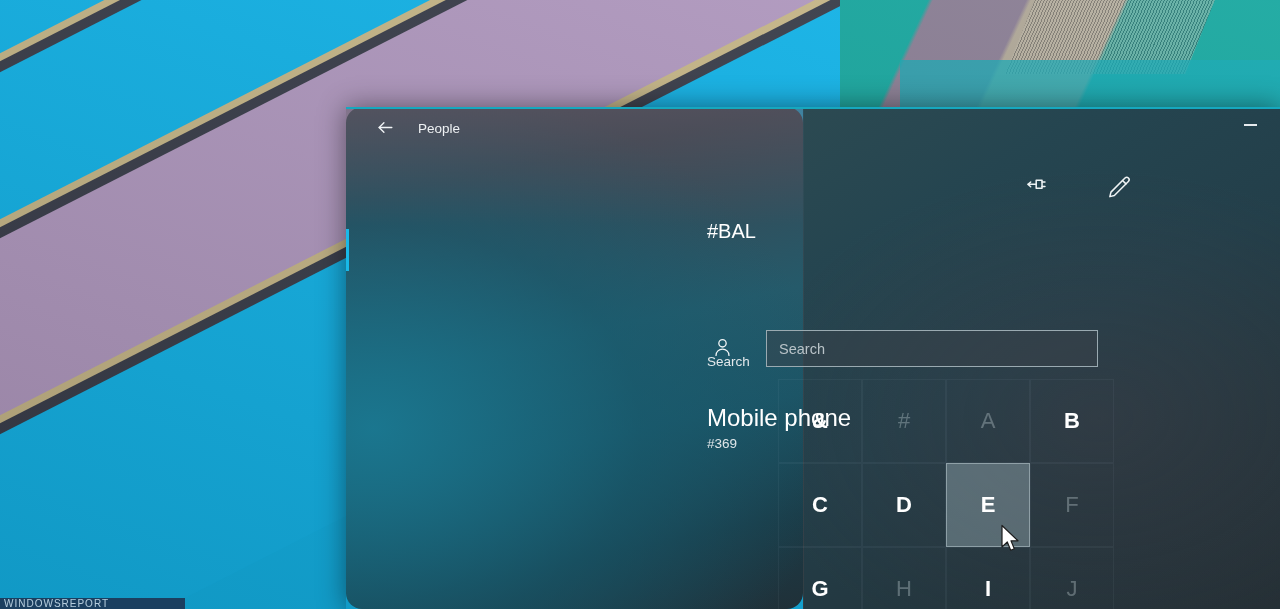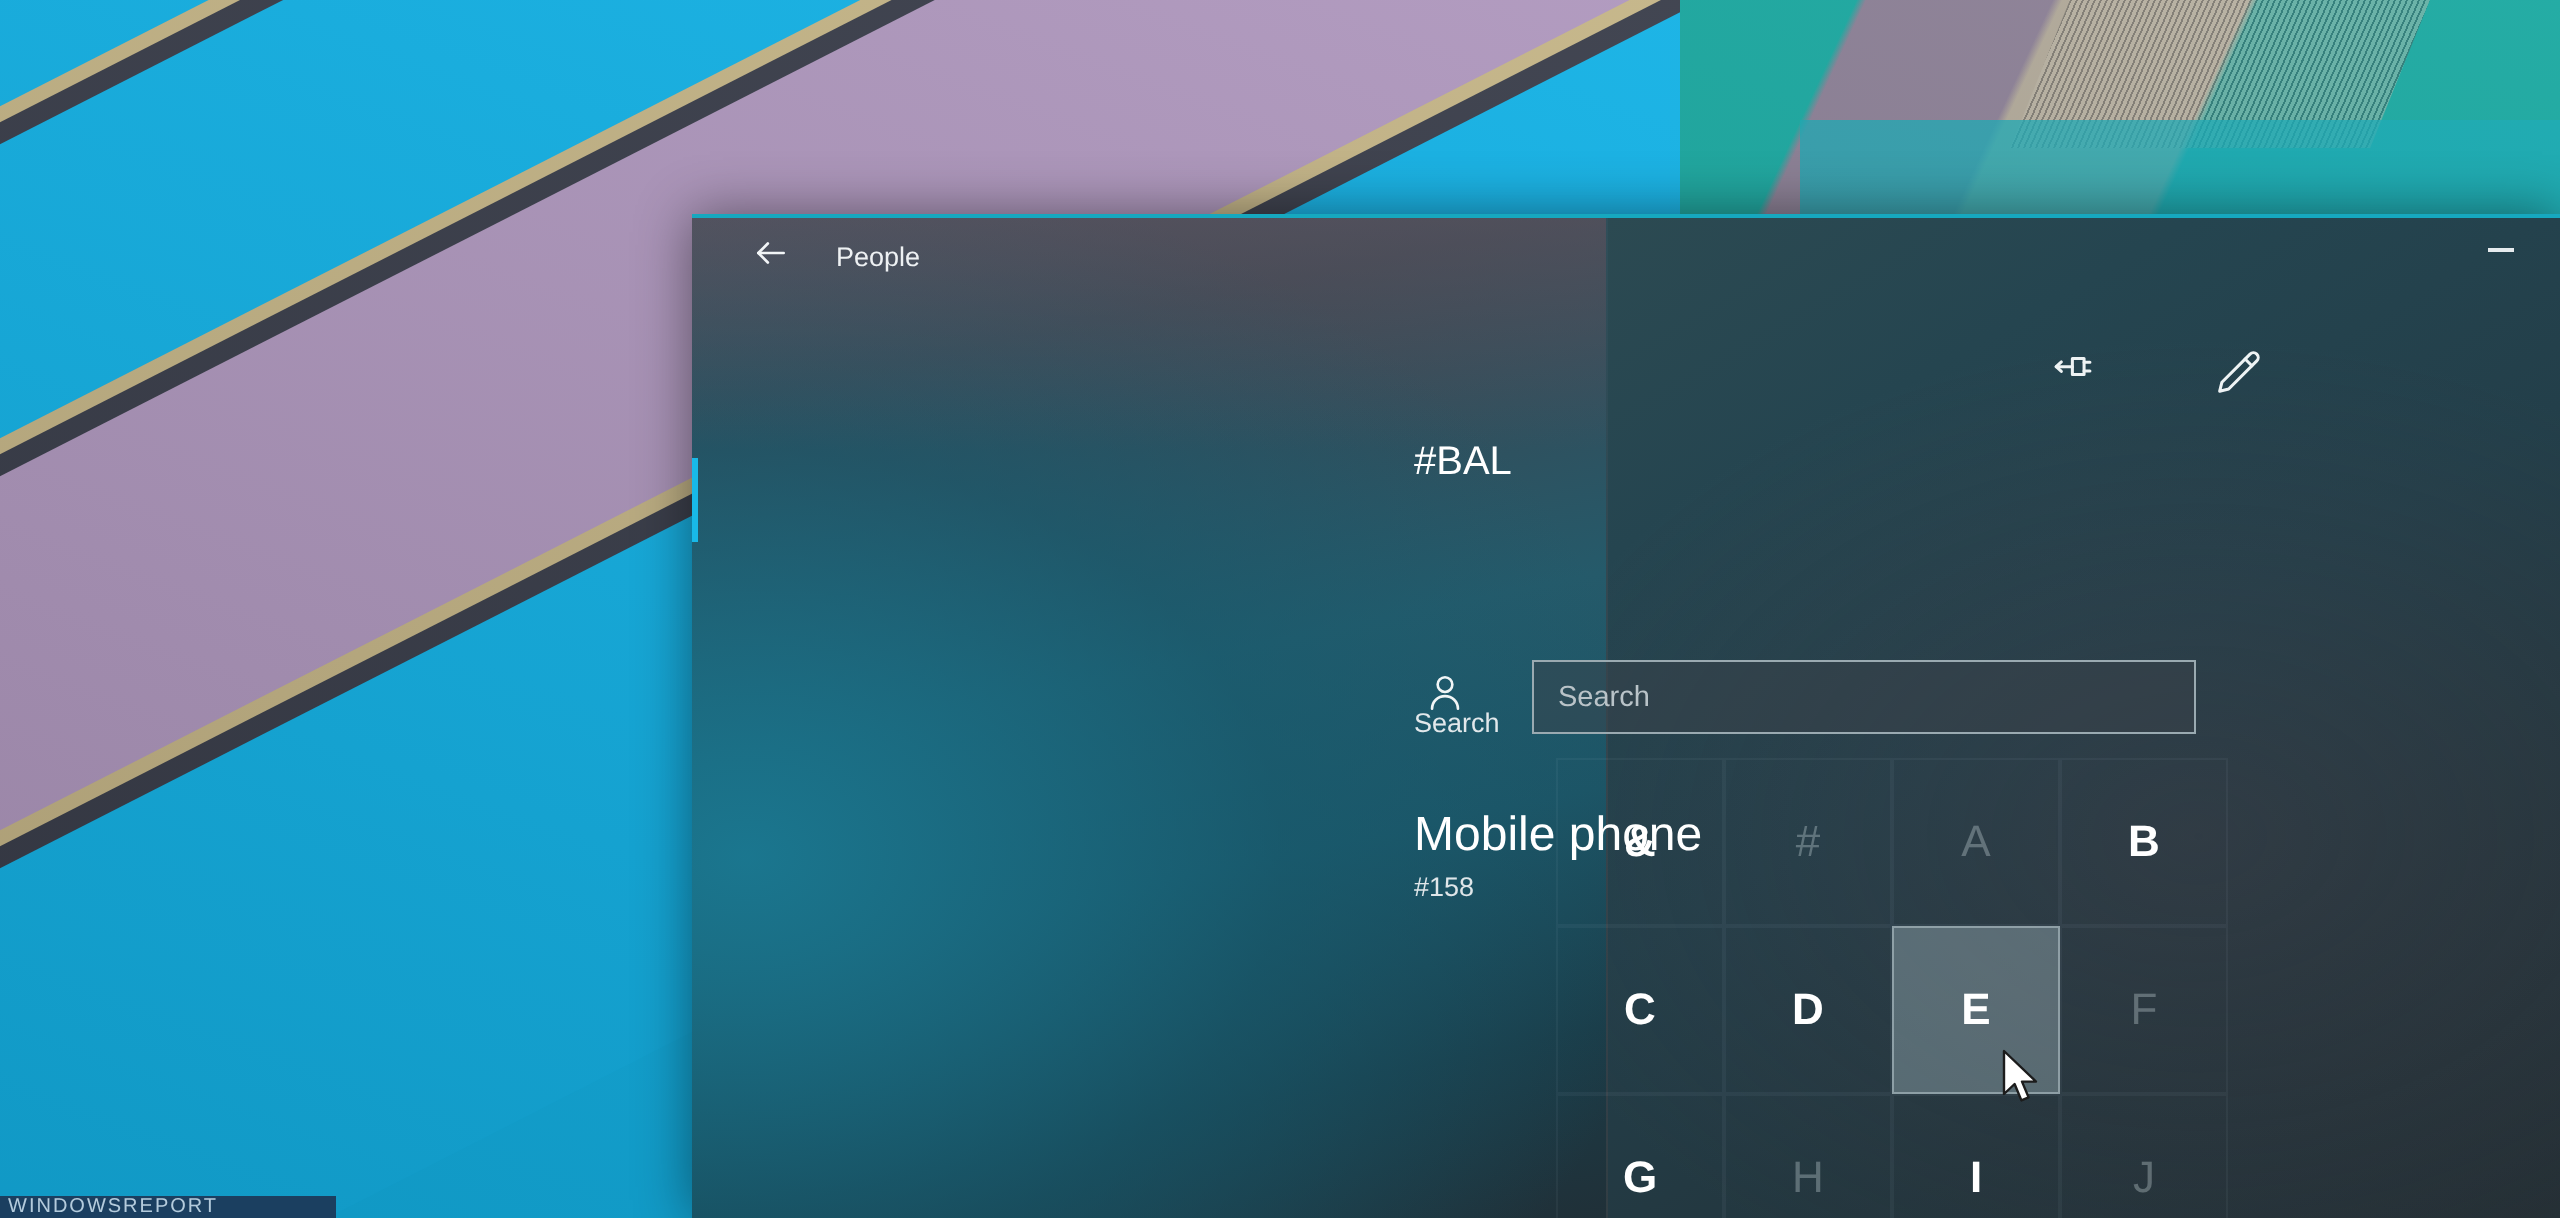--- a/index.html
+++ b/index.html
@@ -14,21 +14,21 @@
   #desktop { position:absolute; inset:0; overflow:hidden; background:#13b4e8; }
   #desktop .band {
     position:absolute;
     transform-origin:0 0;
     transform:rotate(-27deg);
   }
   #desktop .wash { position:absolute; inset:0; }
 
   
   #taskbar {
-    position:absolute; left:0; bottom:0; width:168px; height:11px;
+    position:absolute; left:0; bottom:0; width:185px; height:11px;
     background:#1b3f60;
     overflow:hidden;
   }
   #taskbar .tb-text {
     color:#cfe4f2; font-size:10px; line-height:11px;
     padding-left:4px; letter-spacing:1px; white-space:nowrap;
     opacity:.85;
   }
 
   
@@ -38,20 +38,21 @@
     box-shadow:0 0 26px rgba(0,0,0,.45);
   }
   #app-accent { position:absolute; left:0; top:0; right:0; height:2px; background:#16a8bf; z-index:20; }
 
   
   #left-panel {
     position:absolute; left:0; top:0; width:457px; height:100%;
     background:
       radial-gradient(130% 90% at 6% 64%, rgba(26,120,145,.95) 0%, rgba(22,92,112,.6) 45%, rgba(30,48,58,0) 78%),
       linear-gradient(168deg, #4a4a56 0%, #3c4550 16%, #255a6a 46%, #1d5465 64%, #1b3c48 84%, #203038 100%);
+    border-radius: 16px;
   }
   #left-panel .sheen {
     position:absolute; left:0; top:0; right:0; height:118px;
     background:linear-gradient(180deg, rgba(95,88,100,.55), rgba(60,66,76,0));
     pointer-events:none;
   }
   #nav-accent {
     position:absolute; left:0; top:122px; width:3px; height:42px; background:#18b9e8; z-index:6;
   }
 
@@ -288,21 +289,21 @@
       </span>
     </div>
 
     <div id="contact-name">#BAL</div>
 
 
     <div id="source-label">Search</div>
 
     <div id="field-block">
       <div id="field-label">Mobile phone</div>
-      <div id="field-value">#158</div>
+      <div id="field-value">#369</div>
     </div>
   </div>
 
   <div id="cursor">
     <svg viewBox="0 0 22 30" width="22" height="30">
       <path d="M2 1.5 L2 23 L7.3 18 L10.7 26.2 L14.3 24.7 L11 16.8 L18 16.8 Z" fill="#ffffff" stroke="#1c1c1c" stroke-width="1.2" stroke-linejoin="round"></path>
     </svg>
   </div>
 </div>
 

